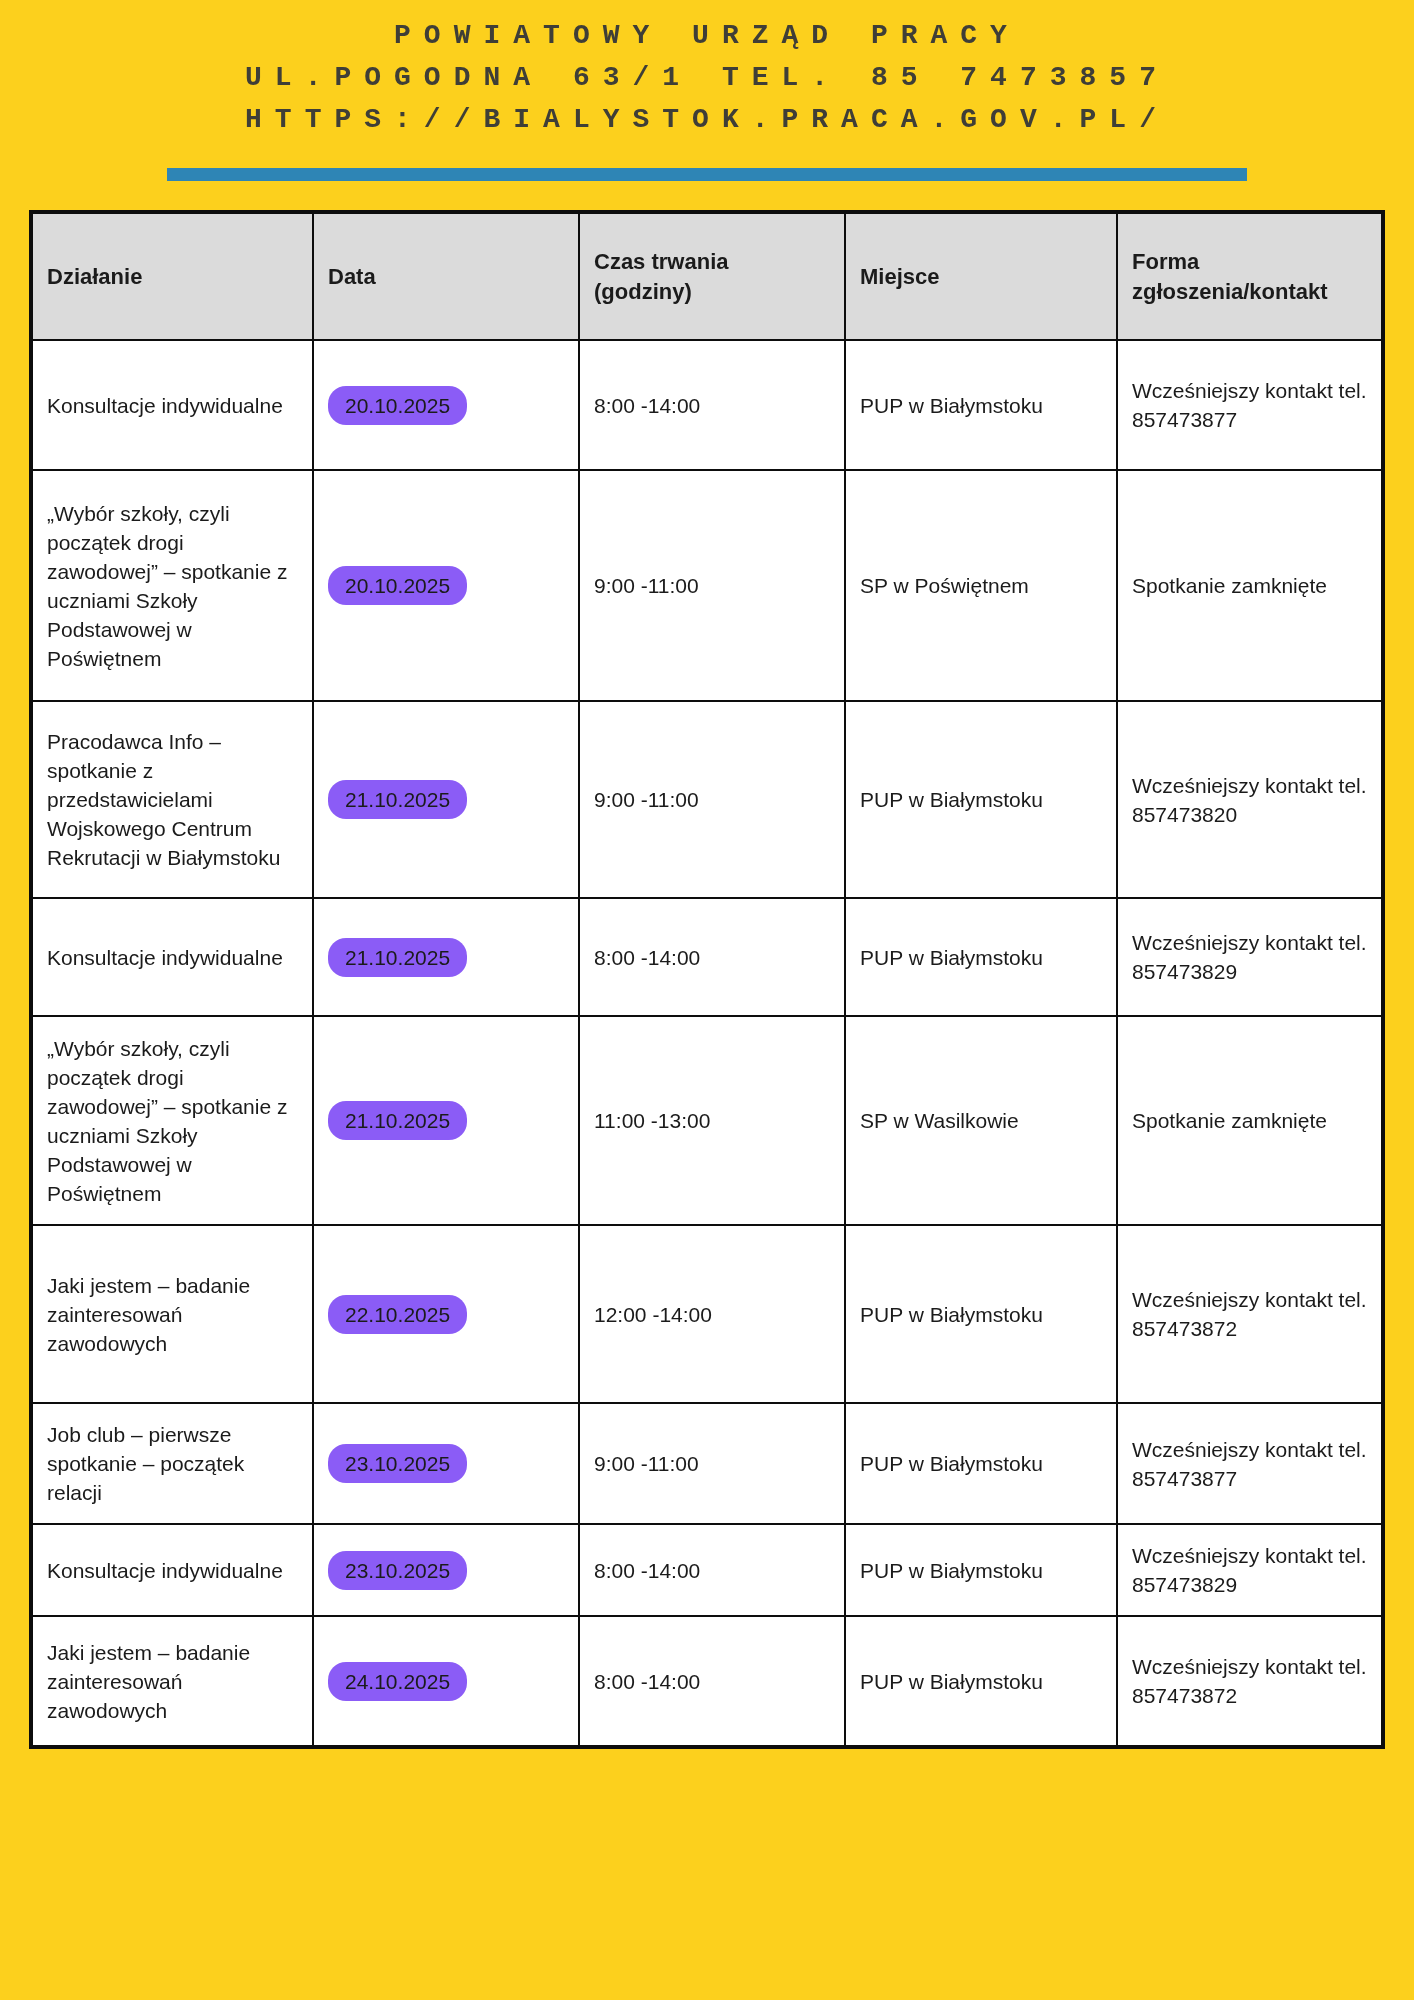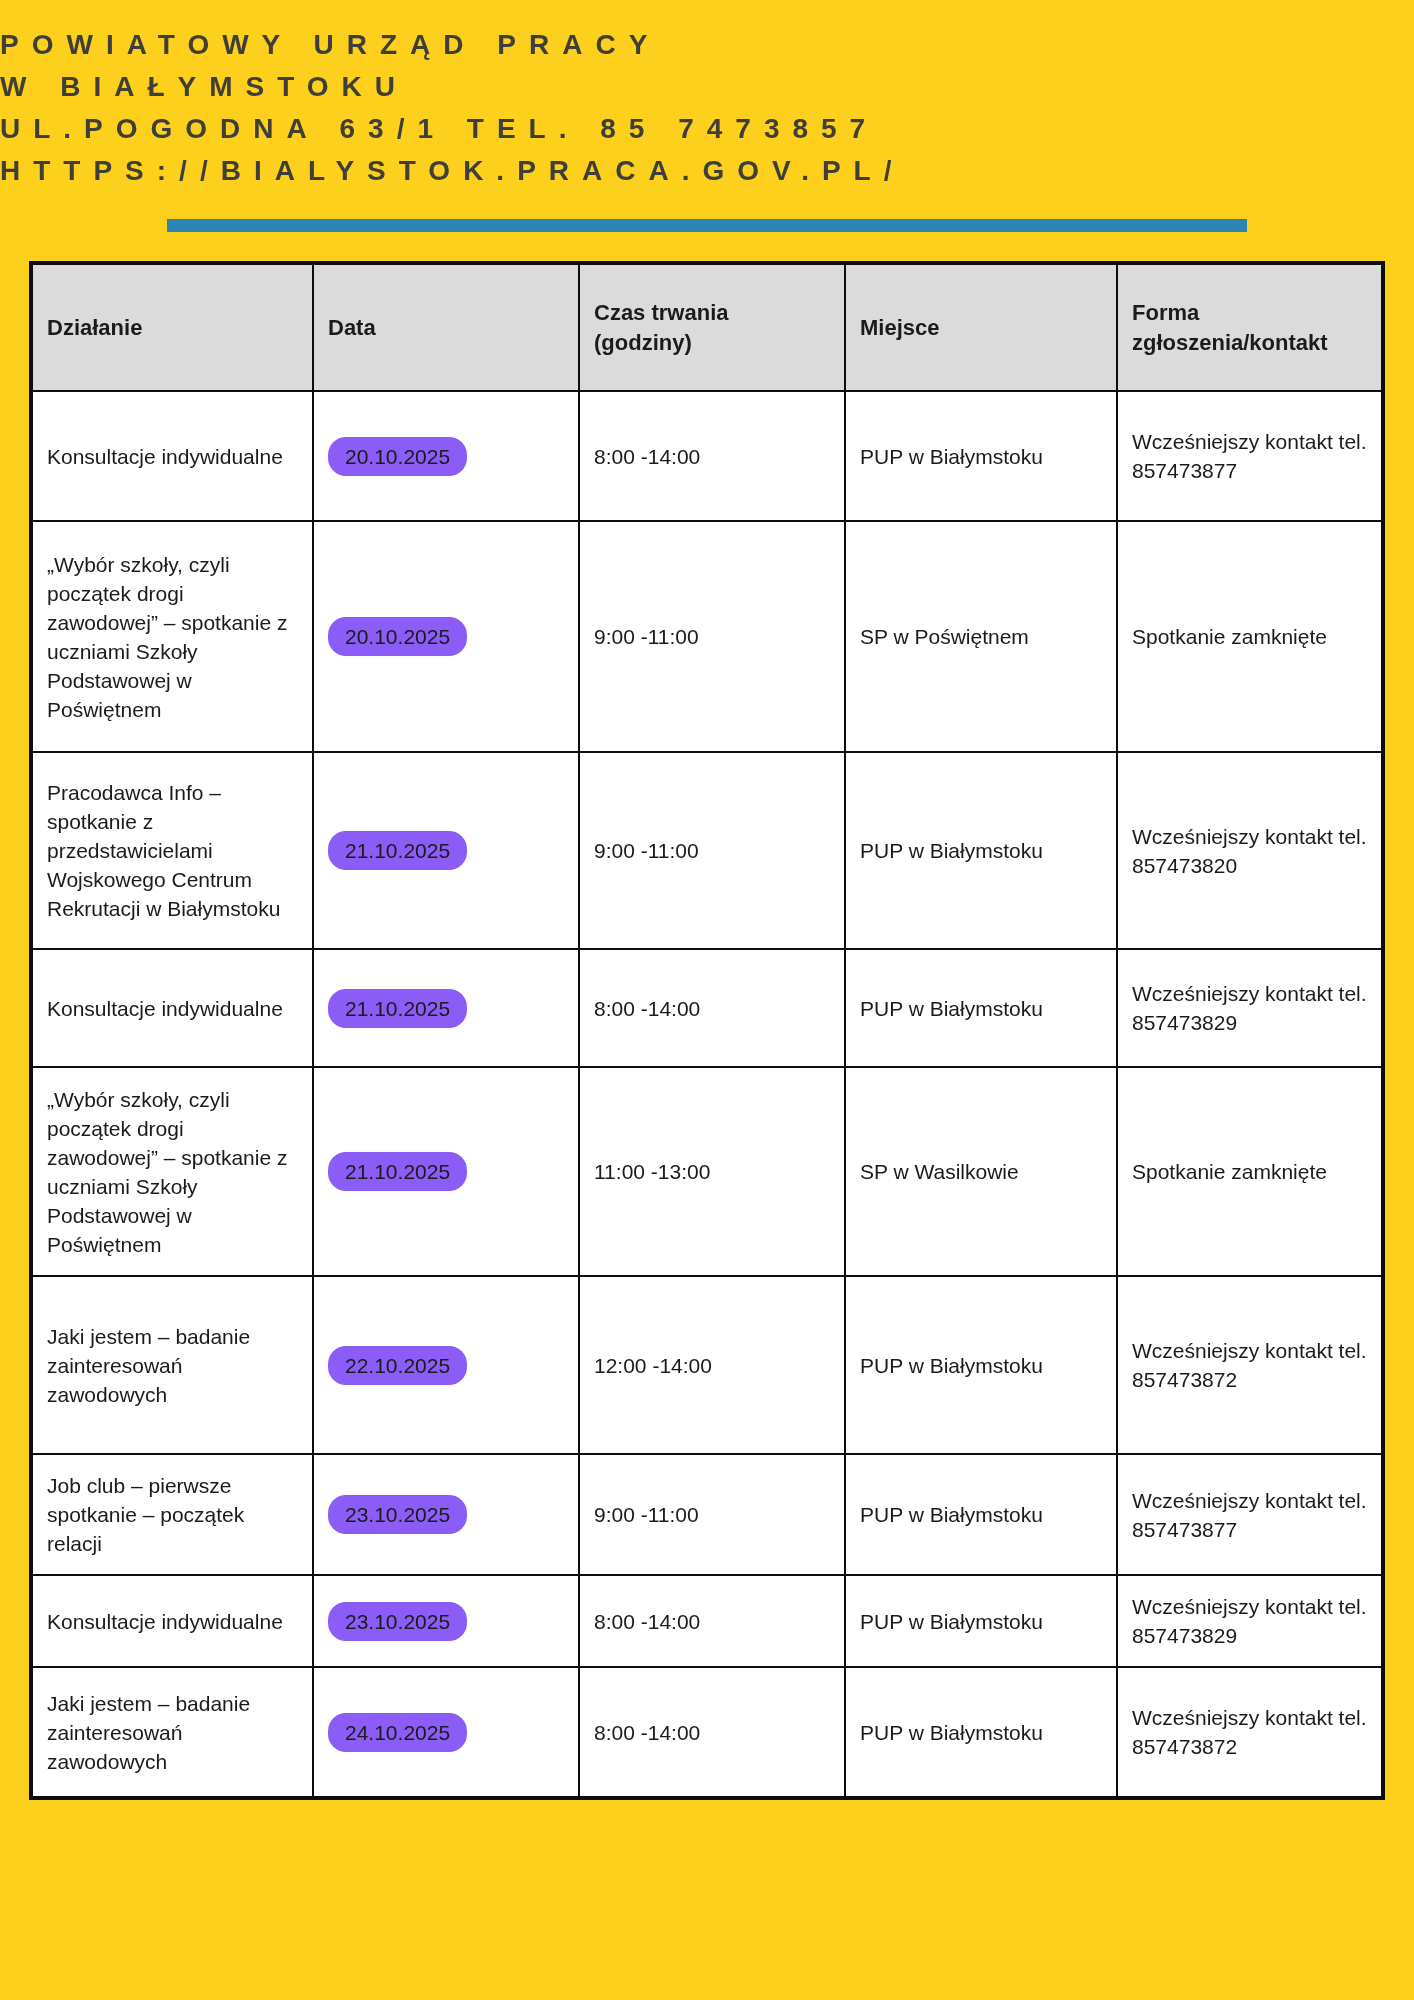--- a/index.html
+++ b/index.html
@@ -4,23 +4,25 @@
 <style>
   html,body{margin:0;padding:0;}
   .page{
     width:1414px;height:2000px;
     background:#FCD01D;
     font-family:"Liberation Sans", sans-serif;
     overflow:hidden;
   }
   
   .masthead{
-    padding-top:24px;
+    padding-top:15px;
+    text-align:center;
     color:#3F3E37;
     font-weight:bold;
+    font-family:Liberation Mono, monospace;
   }
   .masthead .hline{
     font-size:28px;
     line-height:42px;
     letter-spacing:13px;
     white-space:nowrap;
   }
   .accent-bar{
     width:1080px;height:13px;
     margin:27px auto 0 auto;
@@ -72,21 +74,20 @@
   col.c1{width:282px;} col.c2{width:266px;} col.c3{width:266px;}
   col.c4{width:272px;} col.c5{width:266px;}
 </style>
 </head>
 <body>
 
 <div class="page">
 
   <div class="masthead">
     <div class="hline">POWIATOWY URZĄD PRACY</div>
-    <div class="hline">W BIAŁYMSTOKU</div>
     <div class="hline">UL.POGODNA 63/1 TEL. 85 7473857</div>
     <div class="hline">HTTPS://BIALYSTOK.PRACA.GOV.PL/</div>
   </div>
 
   <div class="accent-bar"></div>
 
   <table class="schedule">
     <colgroup>
       <col class="c1">
         <col class="c2">

